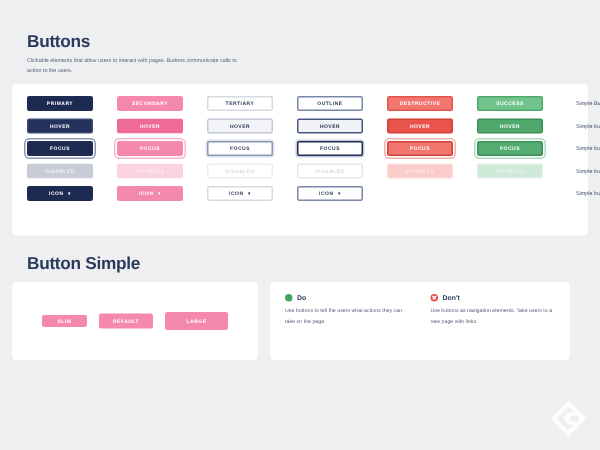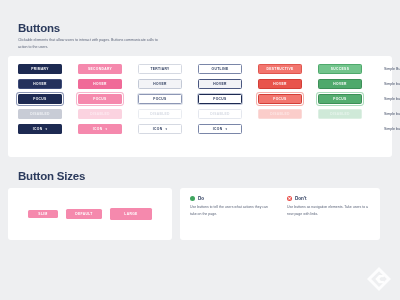--- a/index.html
+++ b/index.html
@@ -290,21 +290,21 @@
     <div class="col labels">
       <div class="simple-label">Simple Button</div>
       <div class="simple-label">Simple button hover</div>
       <div class="simple-label">Simple button focus</div>
       <div class="simple-label">Simple button disabled</div>
       <div class="simple-label">Simple button with an icon</div>
     </div>
 
   </div>
 
-  <div id="sizes-heading" class="section-title">Button Sizes</div>
+  <div id="sizes-heading" class="section-title">Button Simple</div>
 
   <div class="row2">
 
     <div id="sizes-card" class="card">
       <div class="size-btn size-slim">
         <span>SLIM</span>
       </div>
       <div class="size-btn size-default">
         <span>DEFAULT</span>
       </div>

